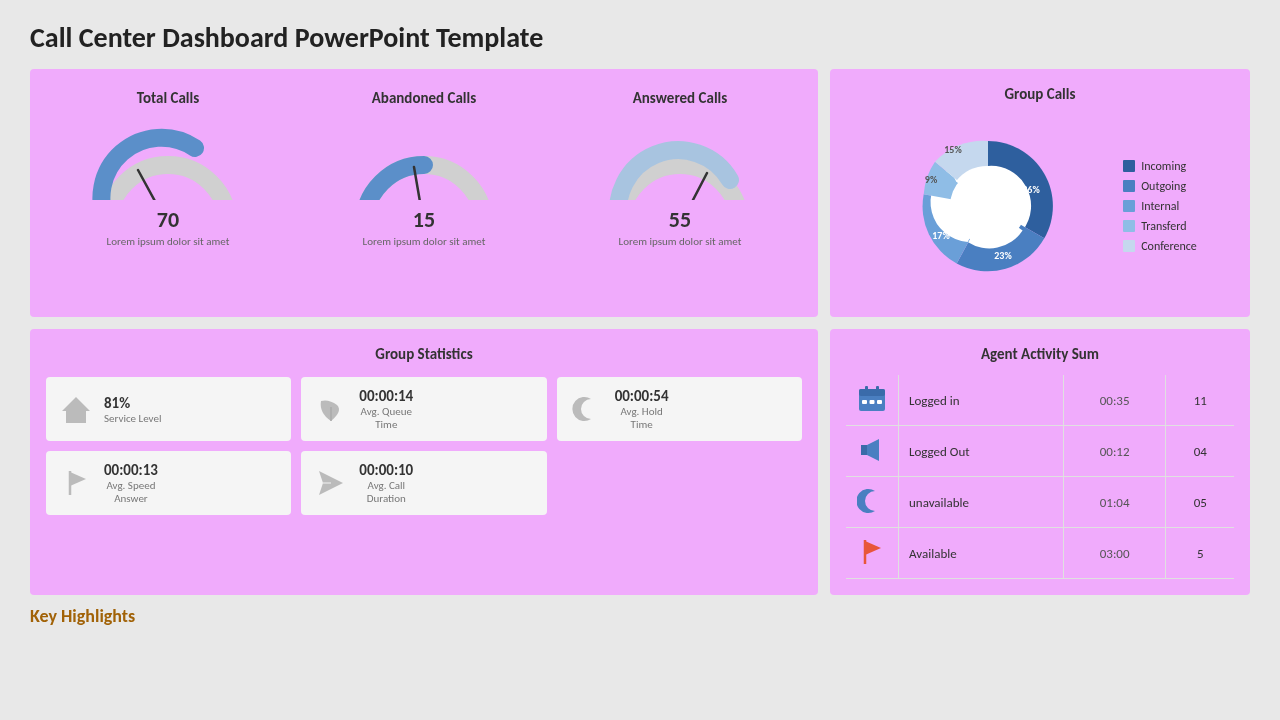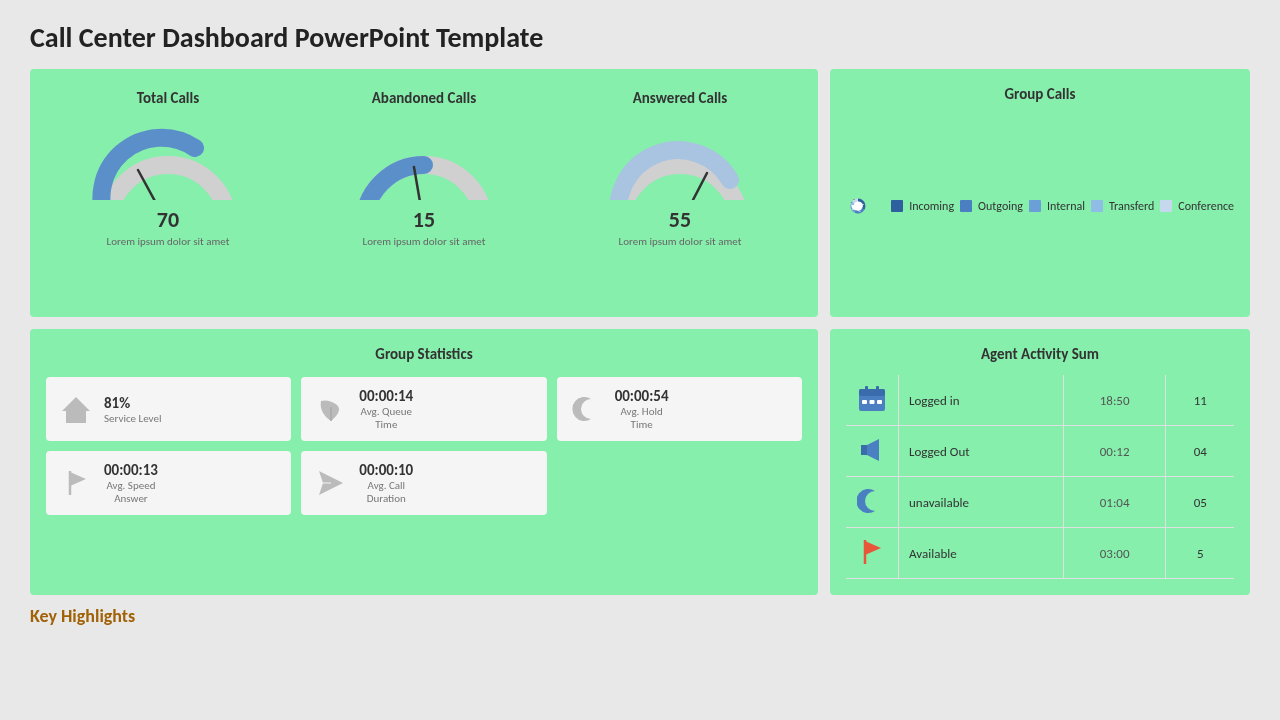--- a/index.html
+++ b/index.html
@@ -17,21 +17,21 @@
       color: #222;
       margin-bottom: 14px;
     }
     .main-grid {
       display: grid;
       grid-template-columns: 1fr 420px;
       grid-template-rows: auto auto;
       gap: 12px;
     }
     .card {
-      background: #86efac;
+      background: #f0abfc;
       border-radius: 4px;
       padding: 16px;
     }
     
     .gauges-card {
       display: flex;
       align-items: flex-start;
       justify-content: space-around;
       padding: 20px 10px 10px;
     }
@@ -84,20 +84,21 @@
       margin-bottom: 8px;
     }
     .donut-content {
       display: flex;
       align-items: center;
       justify-content: center;
     }
     .donut-legend {
       margin-left: 20px;
       display: flex;
+      flex-direction: column;
       gap: 6px;
     }
     .legend-item {
       display: flex;
       align-items: center;
       gap: 6px;
       font-size: 12px;
       color: #333;
     }
     .legend-dot {
@@ -404,21 +405,21 @@
               <rect x="2" y="5" width="26" height="7" rx="2" fill="#3a6baa"></rect>
               <rect x="8" y="2" width="3" height="6" rx="1" fill="#3a6baa"></rect>
               <rect x="19" y="2" width="3" height="6" rx="1" fill="#3a6baa"></rect>
               <rect x="5" y="16" width="5" height="4" rx="1" fill="white"></rect>
               <rect x="12.5" y="16" width="5" height="4" rx="1" fill="white"></rect>
               <rect x="20" y="16" width="5" height="4" rx="1" fill="white"></rect>
             </svg>
           </div>
         </td>
         <td>Logged in</td>
-        <td>18:50</td>
+        <td>00:35</td>
         <td>11</td>
       </tr>
 
       <tr>
         <td>
           <div class="activity-icon">
             <svg width="30" height="30" viewBox="0 0 30 30">
               <polygon points="4,10 4,20 10,20 22,26 22,4 10,10" fill="#4a7fc1"></polygon>
               <rect x="4" y="10" width="6" height="10" fill="#3a6baa"></rect>
             </svg>

